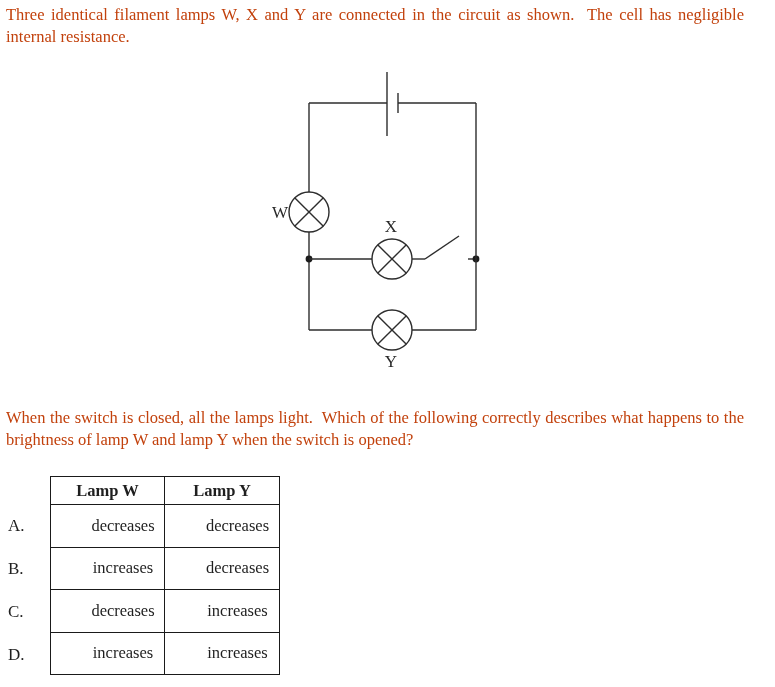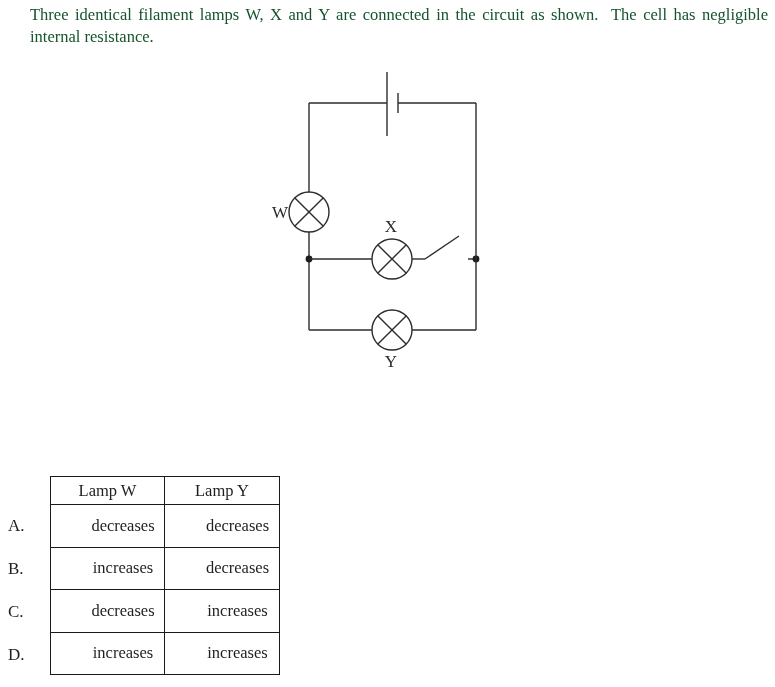--- a/index.html
+++ b/index.html
@@ -19,22 +19,21 @@
     background: #ffffff;
   }
   .para {
     position: absolute;
     left: 6px;
     width: 738px;
     font-size: 16.5px;
     line-height: 22px;
     text-align: justify;
     white-space: pre-wrap;
-    color: #14532d;
-    margin-left: 24px;
+    color: #c2410c;
   }
   .para-intro  { top: 4px; }
   .para-prompt { top: 407px; }
 
   .circuit-svg {
     position: absolute;
     left: 0;
     top: 0;
     width: 775px;
     height: 687px;
@@ -74,21 +73,21 @@
   table.options th, table.options td {
     border: 1.6px solid #1a1a1a;
     text-align: center;
     vertical-align: middle;
     padding: 0;
     background: #ffffff;
   }
   table.options th {
     width: 113px;
     height: 27px;
-    font-weight: 400;
+    font-weight: 700;
   }
   table.options th.col-y { width: 114px; margin-left: 35px; }
   table.options td { height: 41.5px; padding-left: 31px; }
 </style>
 </head>
 <body>
 
 <div class="page">
 
   <div class="para para-intro">Three identical filament lamps W, X and Y are connected in the circuit as shown.  The cell has negligible internal resistance.</div>
@@ -131,20 +130,21 @@
       <circle class="cw" cx="392" cy="330" r="20"></circle>
       <line class="cw" x1="377.9" y1="315.9" x2="406.1" y2="344.1"></line>
       <line class="cw" x1="377.9" y1="344.1" x2="406.1" y2="315.9"></line>
     </g>
     <text class="clabel" x="391" y="367" text-anchor="middle">Y</text>
     <line class="cw" x1="412" y1="330" x2="476" y2="330"></line>
 
     <line class="cw" x1="476" y1="103" x2="476" y2="330"></line>
   </svg>
 
+  <div class="para para-prompt">When the switch is closed, all the lamps light.  Which of the following correctly describes what happens to the brightness of lamp W and lamp Y when the switch is opened?</div>
 
   <div class="option-letters">
     <div class="option-letter">A.</div>
     <div class="option-letter">B.</div>
     <div class="option-letter">C.</div>
     <div class="option-letter">D.</div>
   </div>
 
   <table class="options">
     <tbody>

